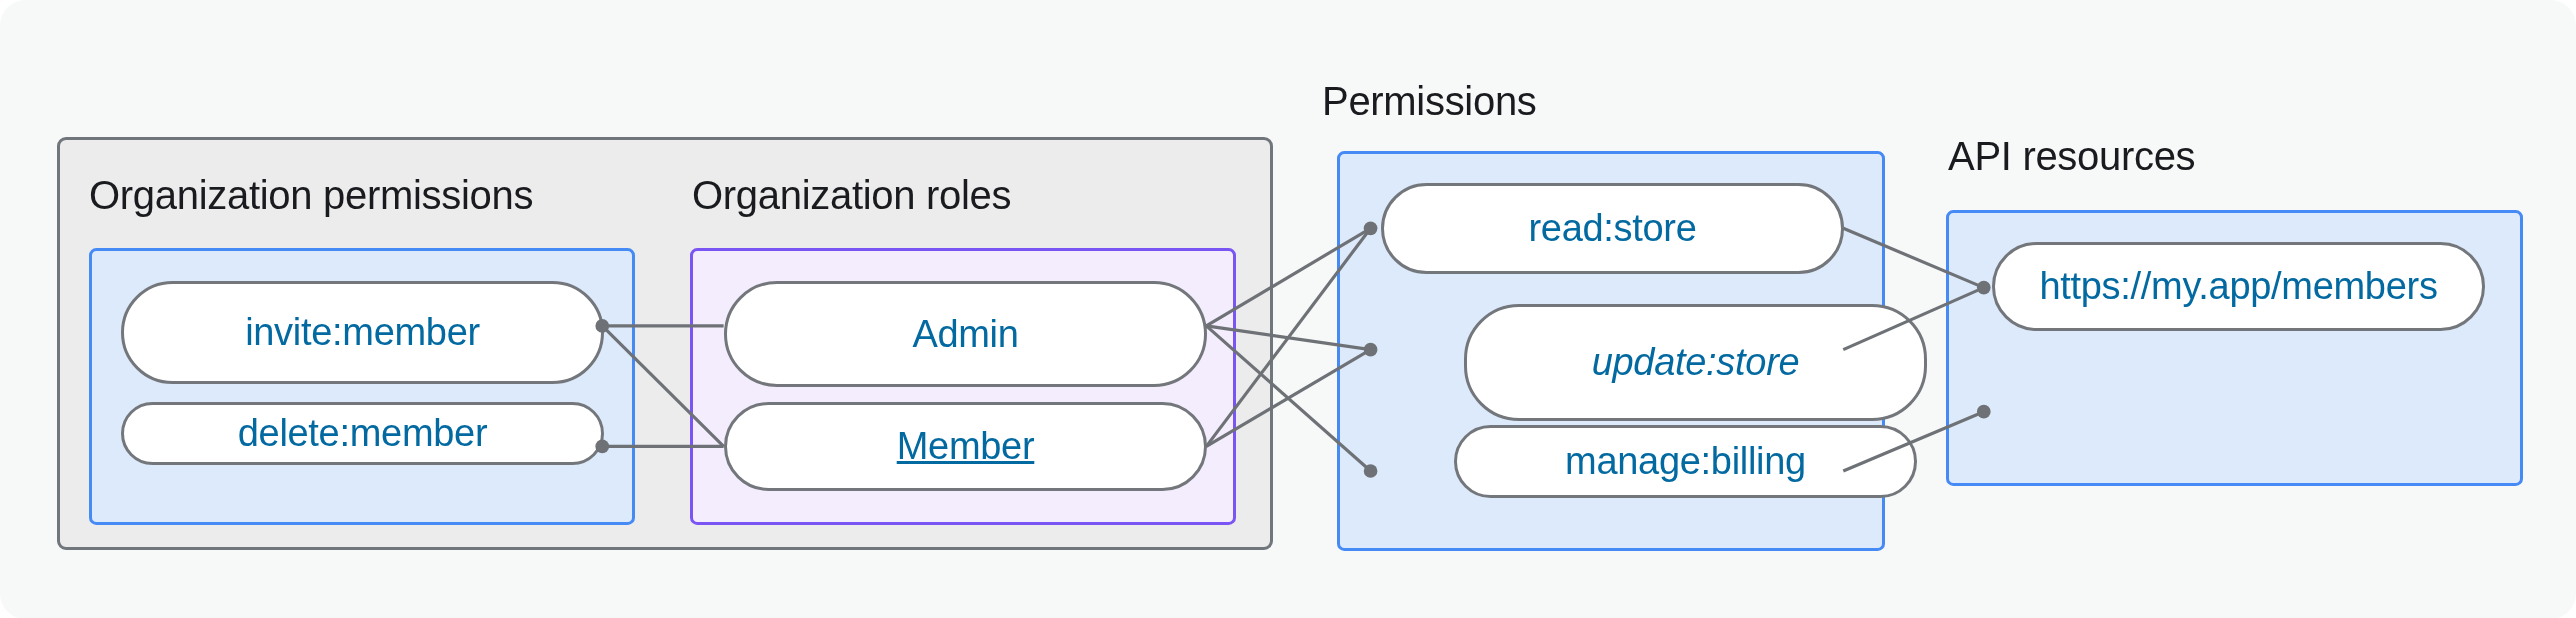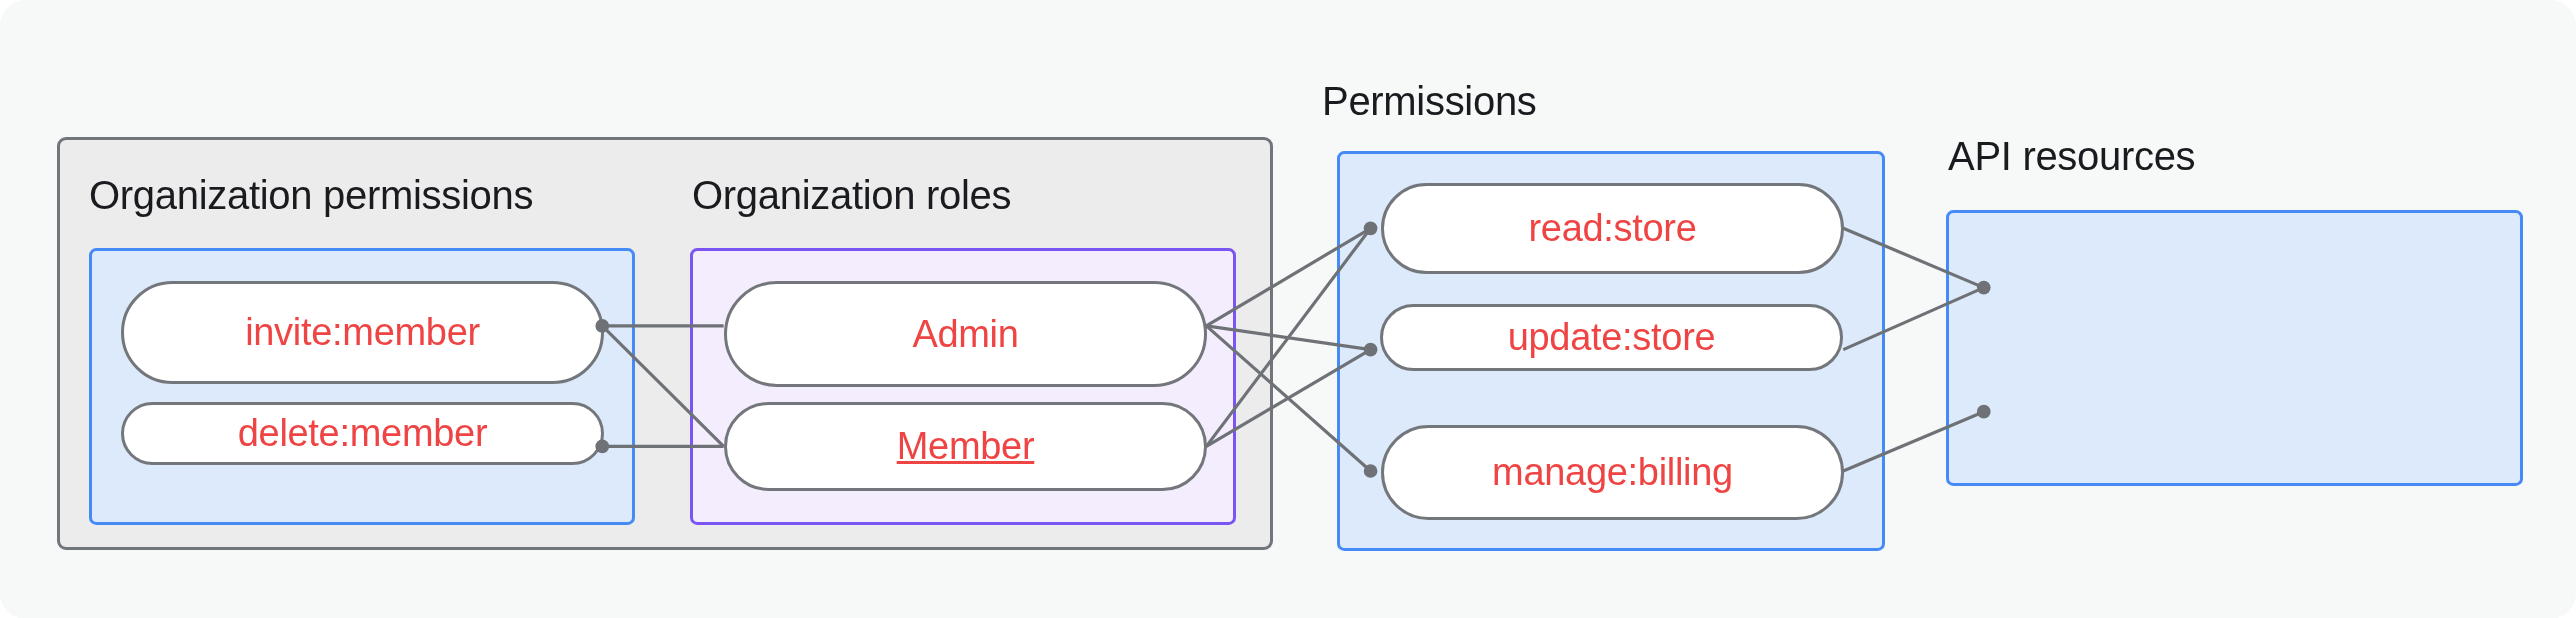--- a/index.html
+++ b/index.html
@@ -44,21 +44,21 @@
     position:absolute;
     box-sizing:border-box;
     background:#ffffff;
     border:3.2px solid #73777b;
     border-radius:55px;
     display:flex;
     align-items:center;
     justify-content:center;
     font-size:38px;
     letter-spacing:-0.3px;
-    color:#ef4444;
+    color:#0369a1;
     white-space:nowrap;
   }
   #wires{
     position:absolute;
     left:0;top:0;
     width:2576px;height:619px;
     pointer-events:none;
   }
   #wires line{
     stroke:#6e7276;
@@ -93,26 +93,27 @@
   <div class="groupbox box-purple" style="left:690px;top:248px;width:546px;height:277px;"></div>
 
   <div class="pill" style="left:724px;top:281px;width:483px;height:106px;">Admin</div>
 
   <div class="pill" style="left:724px;top:402px;width:483px;height:89px;text-decoration:underline;">Member</div>
 
   <div class="groupbox box-blue" style="left:1337px;top:151px;width:548px;height:400px;"></div>
 
   <div class="pill" style="left:1381px;top:183px;width:463px;height:91px;">read:store</div>
 
-  <div class="pill" style="left:1380px;top:304px;width:463px;height:67px;">update:store</div>
+  <div class="pill" style="left:1464px;top:304px;width:463px;height:117px;font-style:italic;">update:store</div>
 
-  <div class="pill" style="left:1381px;top:425px;width:463px;height:95px;">manage:billing</div>
+  <div class="pill" style="left:1454px;top:425px;width:463px;height:73px;">manage:billing</div>
 
   <div class="groupbox box-blue" style="left:1946px;top:210px;width:577px;height:276px;"></div>
 
+  <div class="pill" style="left:1992px;top:242px;width:493px;height:89px;">https://my.app/members</div>
 
 
   <svg id="wires" viewBox="0 0 2823 678">
     <line x1="660" y1="357" x2="793" y2="357"></line>
     <line x1="660" y1="357" x2="793" y2="489"></line>
     <line x1="660" y1="489" x2="793" y2="489"></line>
 
     <line x1="1322" y1="357" x2="1502" y2="250"></line>
     <line x1="1322" y1="357" x2="1502" y2="383"></line>
     <line x1="1322" y1="357" x2="1502" y2="516"></line>

